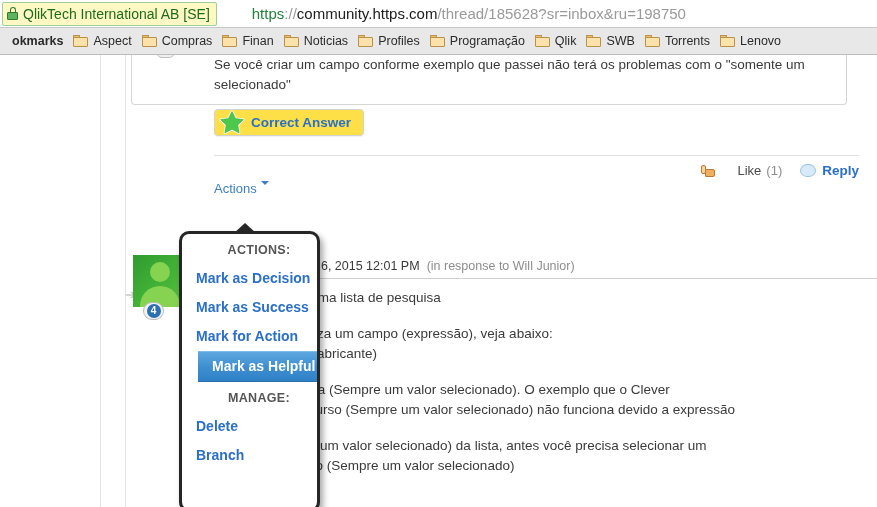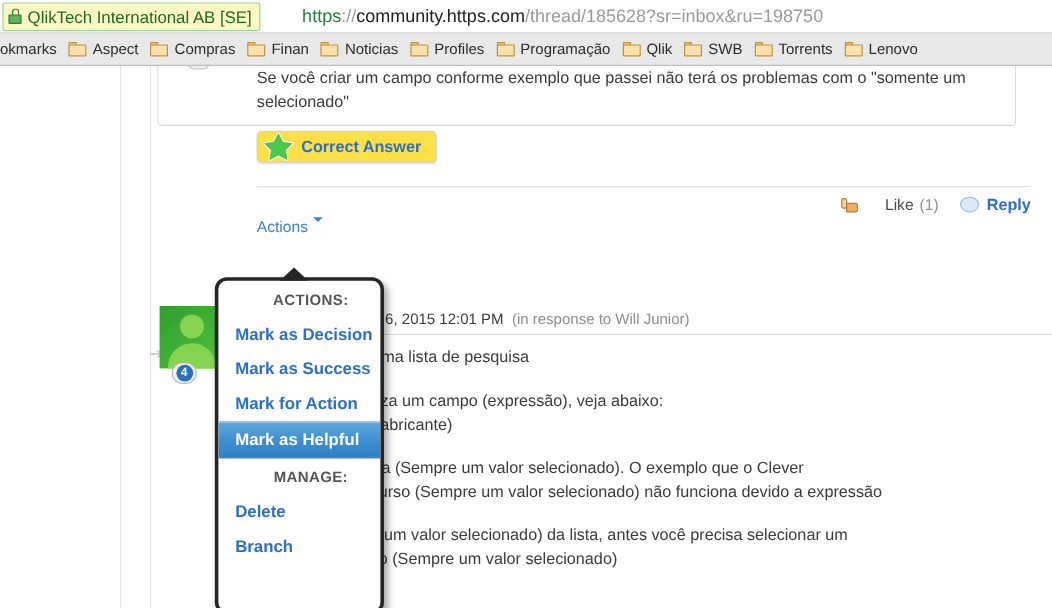--- a/index.html
+++ b/index.html
@@ -77,21 +77,21 @@
   }
   .bm-item {
     display: flex; align-items: center;
     height: 20px;
     padding: 0 5px;
     white-space: nowrap;
     font-size: 12.5px;
     color: #2b2b2b;
     flex: 0 0 auto;
   }
-  .bm-item.partial { padding-left: 0; }
+  .bm-item.partial { padding-left: 12px; font-weight: bold; }
   .folder-icon {
     width: 15px; height: 12px;
     margin-right: 5px;
     position: relative;
     flex: 0 0 auto;
   }
   .folder-icon .tab {
     position: absolute; top: 0; left: 0;
     width: 7px; height: 3px;
     background: #e8c074;
@@ -316,20 +316,21 @@
     font-size: 14px;
     font-weight: bold;
     color: #2a6fc9;
     white-space: nowrap;
   }
   .menu-item.selected {
     background: linear-gradient(to bottom, #5ea8e0 0%, #3f8fd0 50%, #2f81c7 100%);
     color: #ffffff;
     border-top: 1px solid #7dbbe8;
     border-bottom: 1px solid #2a6fa8;
+    margin-left: 16px;
   }
 </style>
 </head>
 <body>
 
 <div id="browser-chrome">
 
   <div id="urlbar-row">
     <div id="ev-badge">
       <span class="lock">

